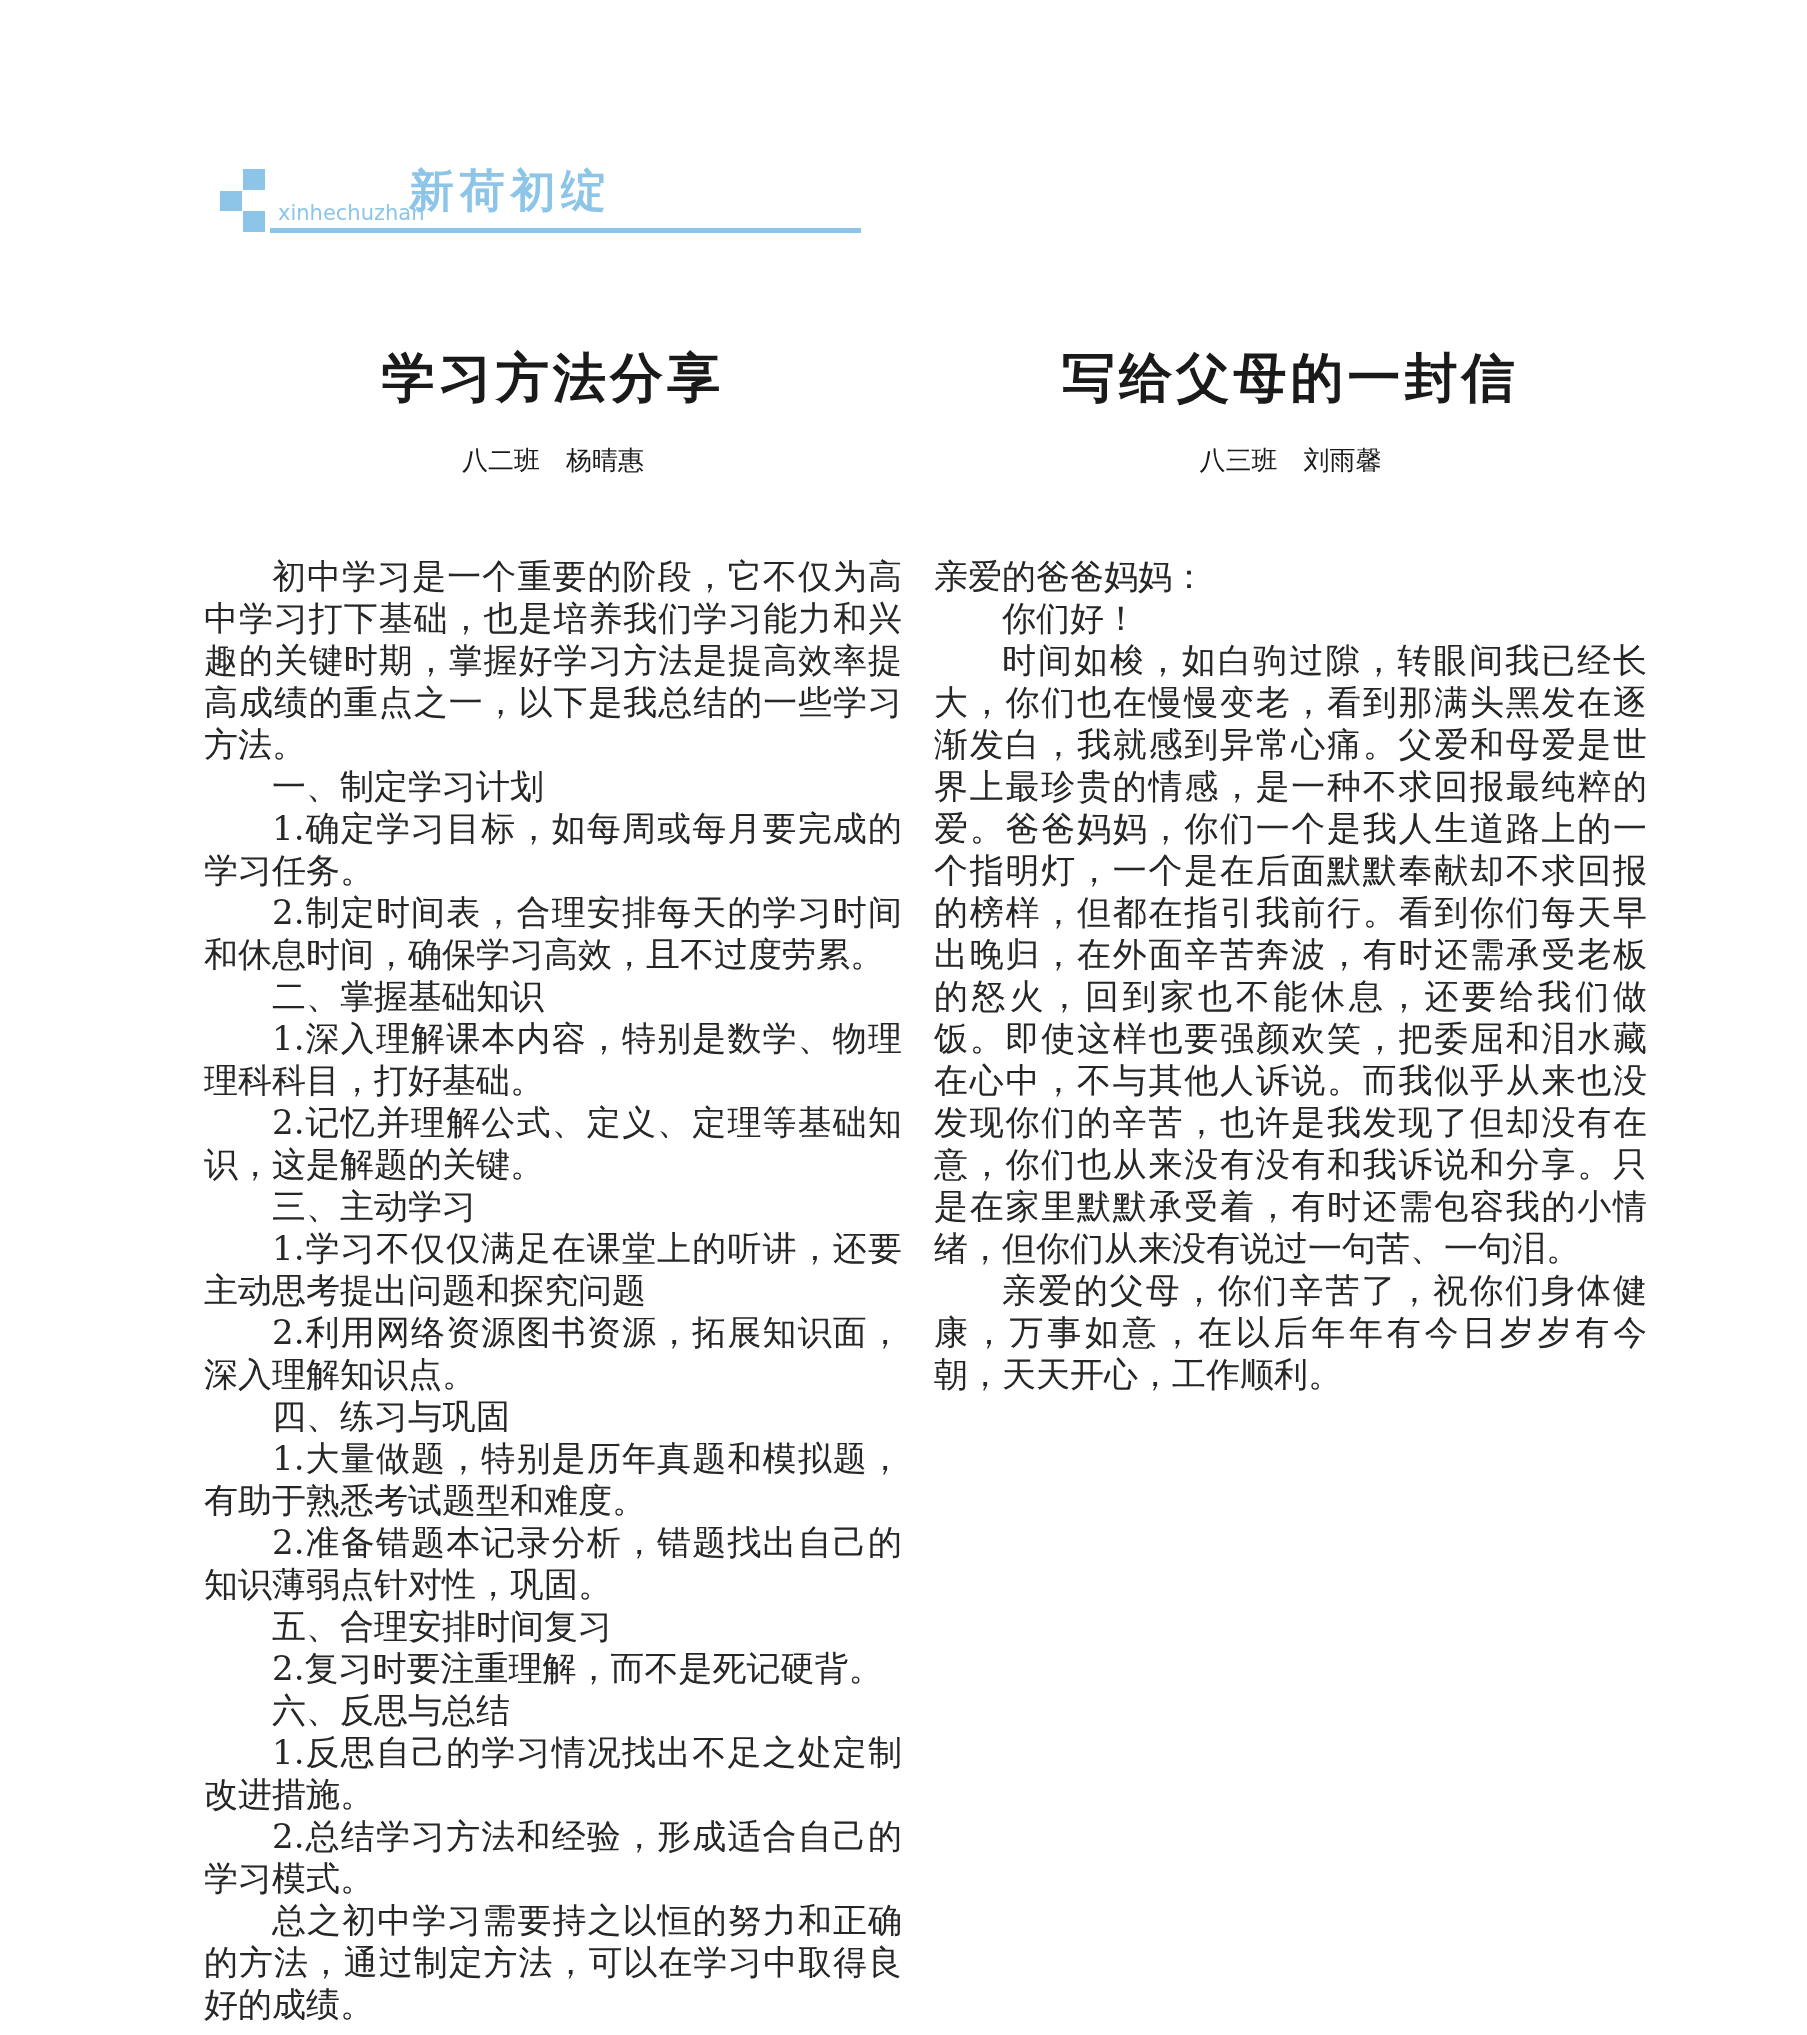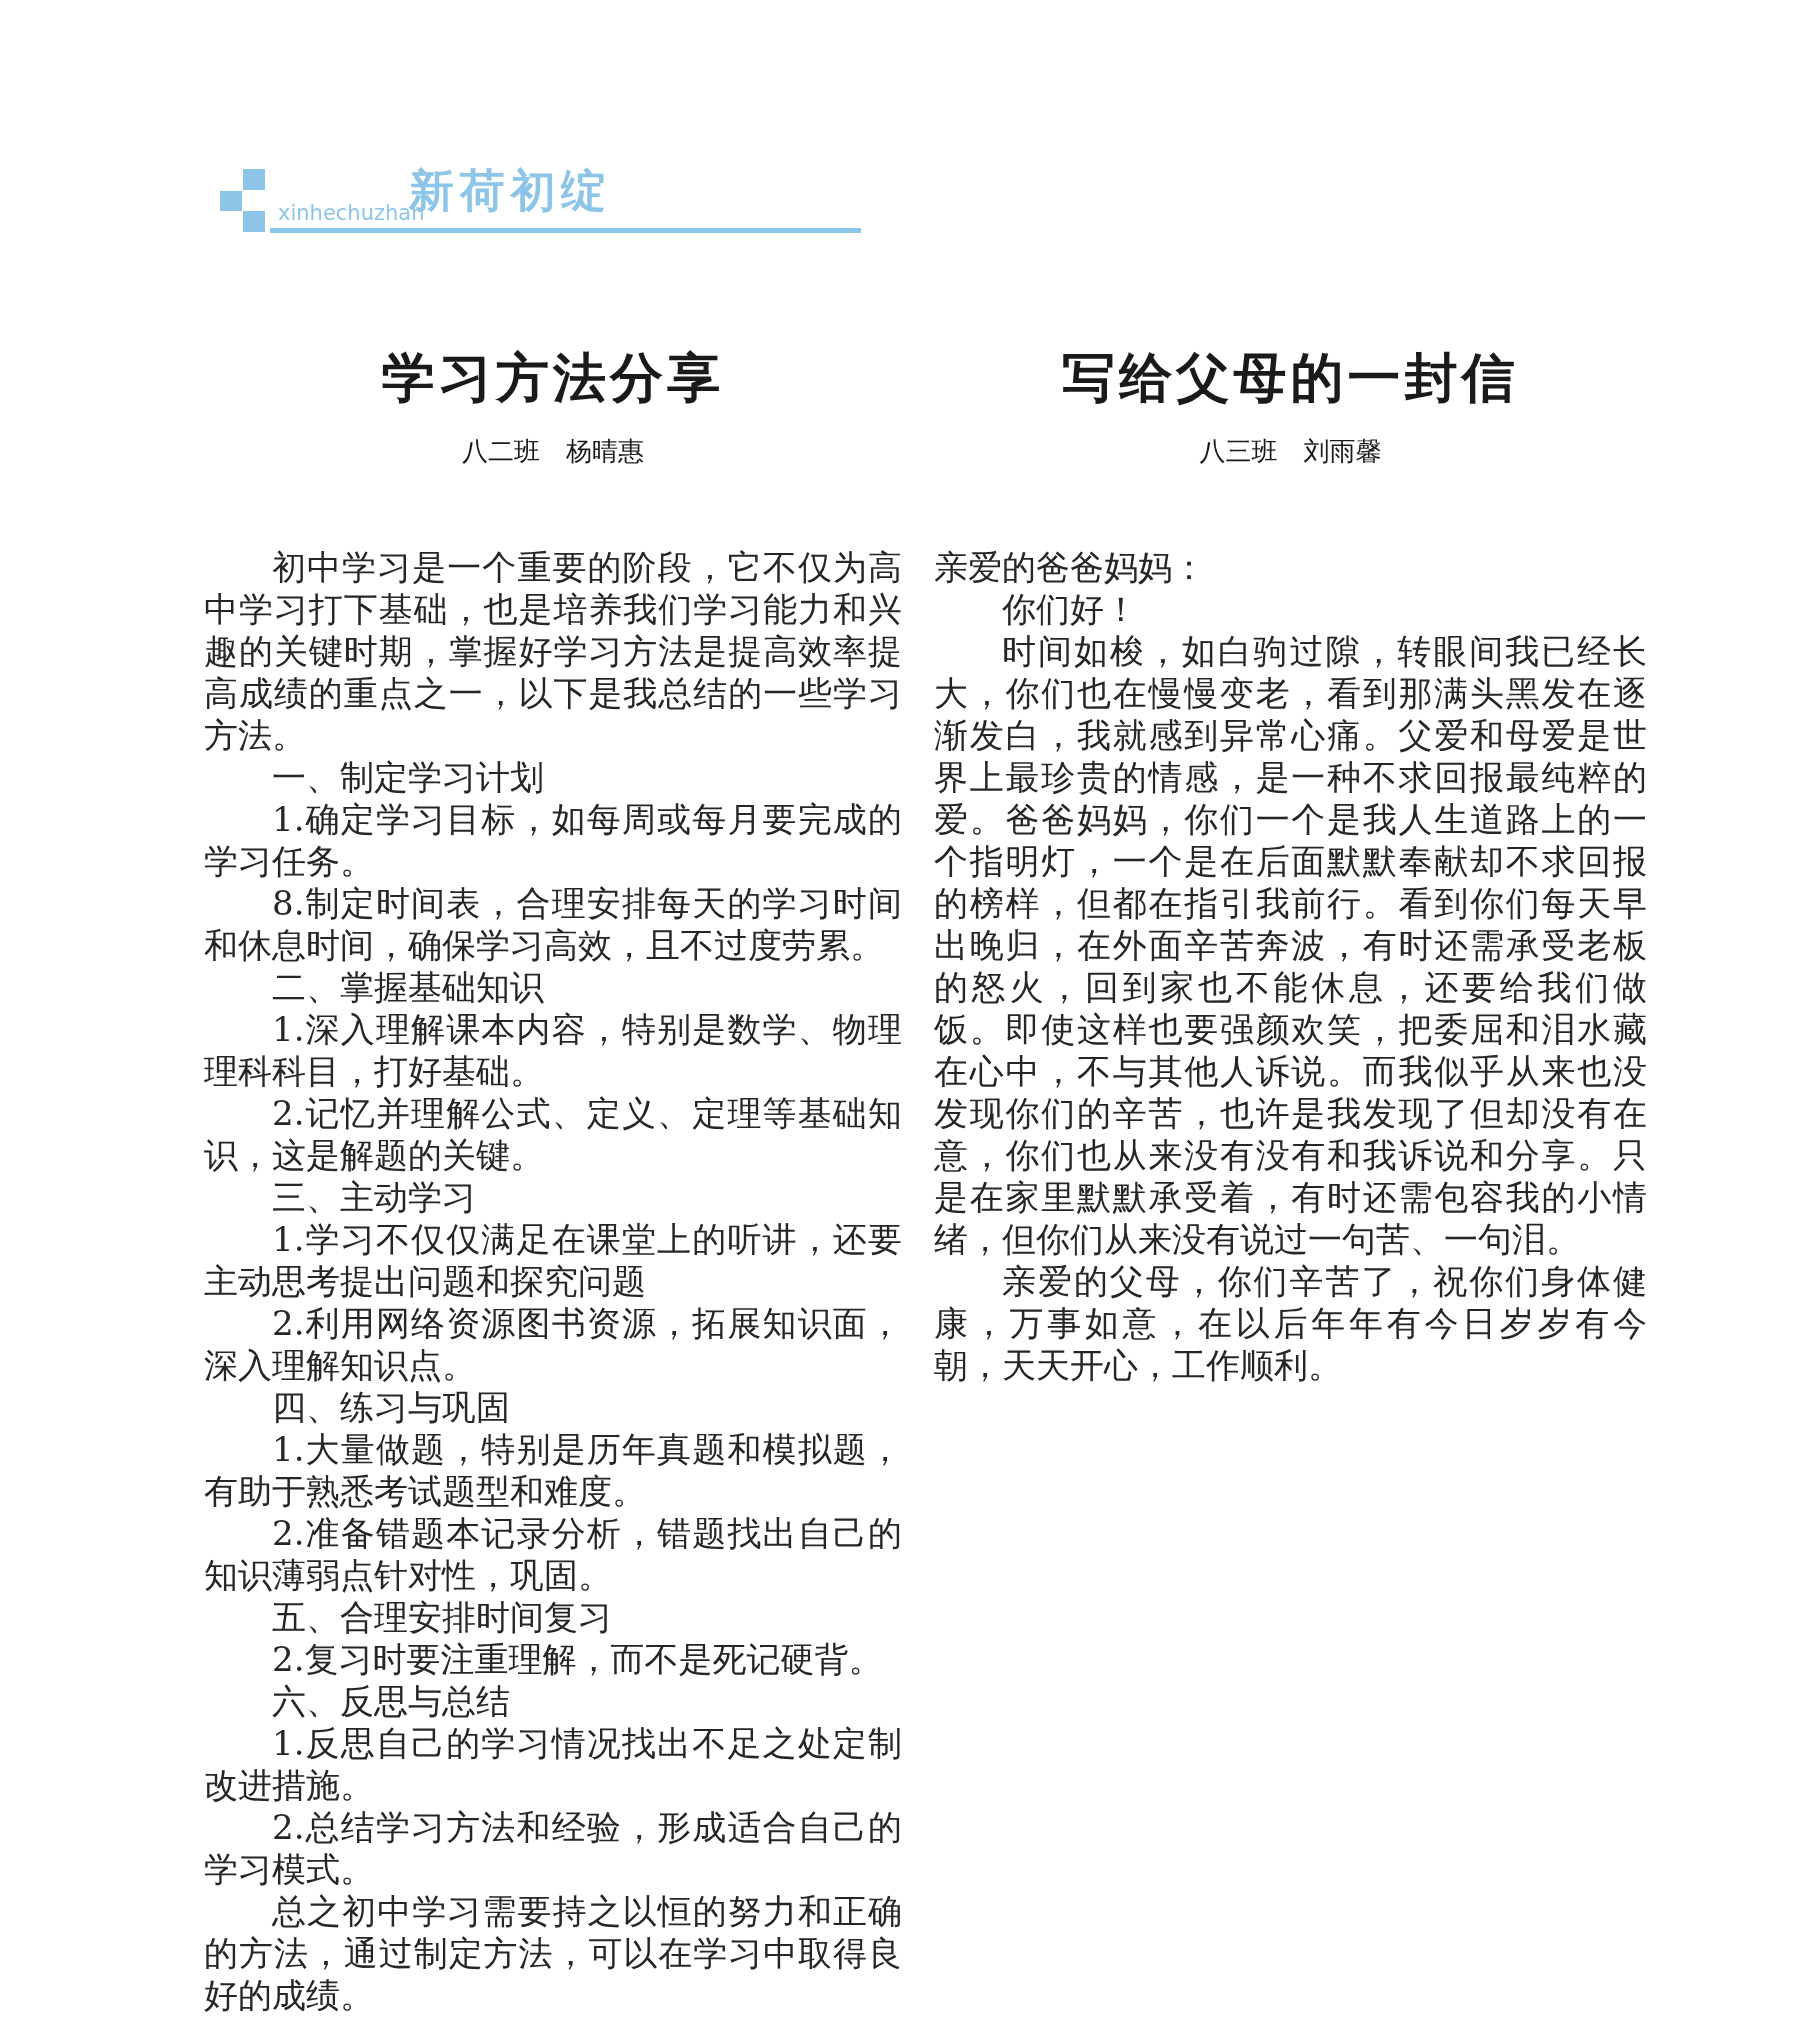--- a/index.html
+++ b/index.html
@@ -33,21 +33,21 @@
   .rule { position: absolute; left: 270px; top: 228px; width: 591px; height: 4.5px; background: #8CC5E7; }
 
   
   .columns { position: absolute; left: 204px; top: 346px; display: flex; gap: 32px; }
   .col  { width: 698px; }
   .colr { width: 713px; }
   .title {
     margin: 0; font-size: 53px; font-weight: bold; line-height: 1.2;
     text-align: center; letter-spacing: 4.1px; color: #1a1a1a;
   }
-  .byline { margin-top: 24px; text-align: center; font-size: 26px; color: #1a1a1a; }
+  .byline { margin-top: 33px; text-align: center; font-size: 26px; color: #1a1a1a; }
   .body {
     margin-top: 77px;
     font-size: 34px; line-height: 42px;
     text-align: justify; text-justify: inter-ideograph;
     color: #262626;
   }
   .body p { margin: 0; text-indent: 2em; }
   .body p.noindent { text-indent: 0; }
 </style>
 </head>
@@ -66,21 +66,21 @@
 
   <main class="columns">
 
     <section class="col">
       <h1 class="title">学习方法分享</h1>
       <div class="byline">八二班　杨晴惠</div>
       <div class="body">
         <p>初中学习是一个重要的阶段，它不仅为高中学习打下基础，也是培养我们学习能力和兴趣的关键时期，掌握好学习方法是提高效率提高成绩的重点之一，以下是我总结的一些学习方法。</p>
         <p>一、制定学习计划</p>
         <p>1.确定学习目标，如每周或每月要完成的学习任务。</p>
-        <p>8.制定时间表，合理安排每天的学习时间和休息时间，确保学习高效，且不过度劳累。</p>
+        <p>2.制定时间表，合理安排每天的学习时间和休息时间，确保学习高效，且不过度劳累。</p>
         <p>二、掌握基础知识</p>
         <p>1.深入理解课本内容，特别是数学、物理理科科目，打好基础。</p>
         <p>2.记忆并理解公式、定义、定理等基础知识，这是解题的关键。</p>
         <p>三、主动学习</p>
         <p>1.学习不仅仅满足在课堂上的听讲，还要主动思考提出问题和探究问题</p>
         <p>2.利用网络资源图书资源，拓展知识面，深入理解知识点。</p>
         <p>四、练习与巩固</p>
         <p>1.大量做题，特别是历年真题和模拟题，有助于熟悉考试题型和难度。</p>
         <p>2.准备错题本记录分析，错题找出自己的知识薄弱点针对性，巩固。</p>
         <p>五、合理安排时间复习</p>

